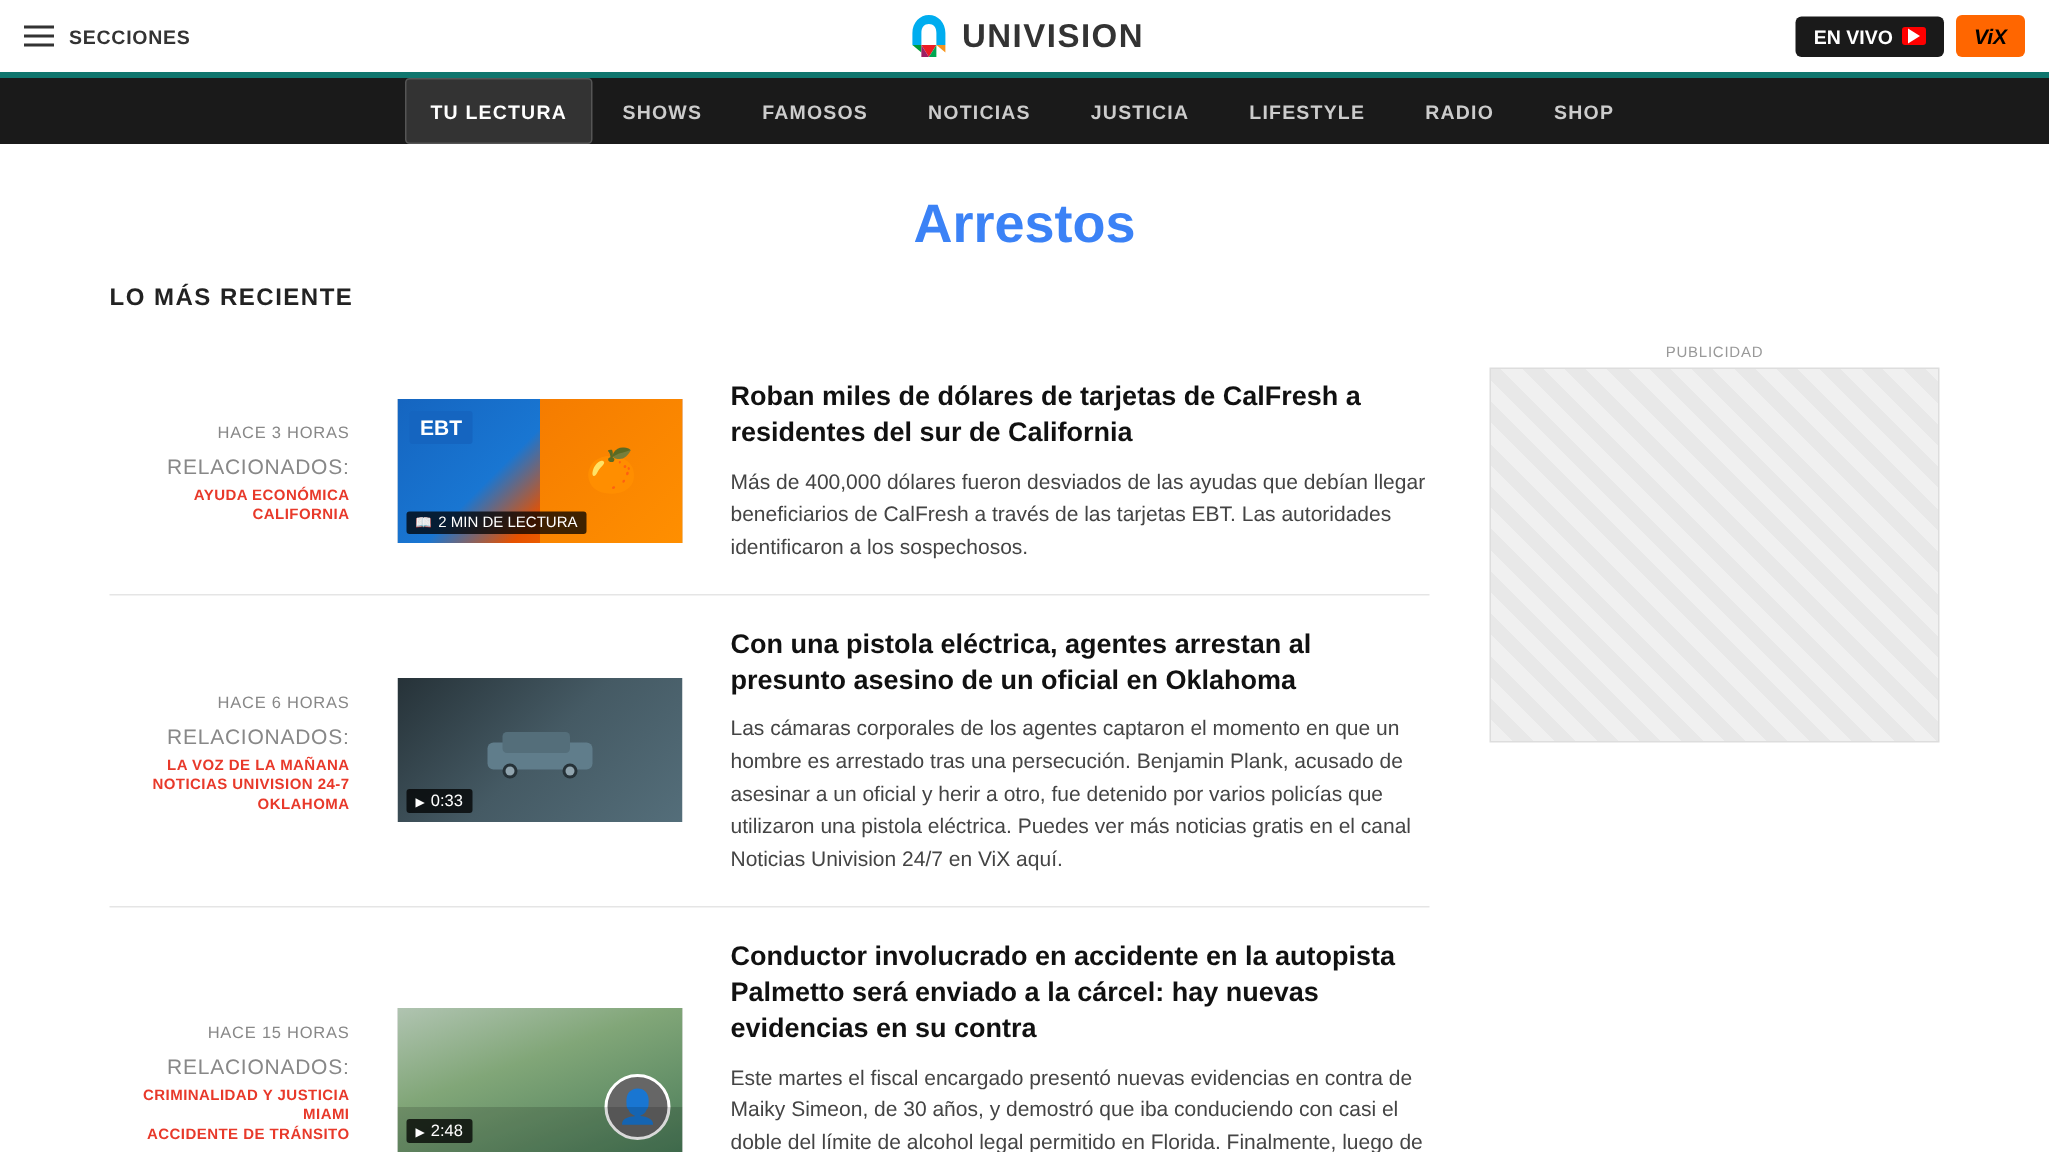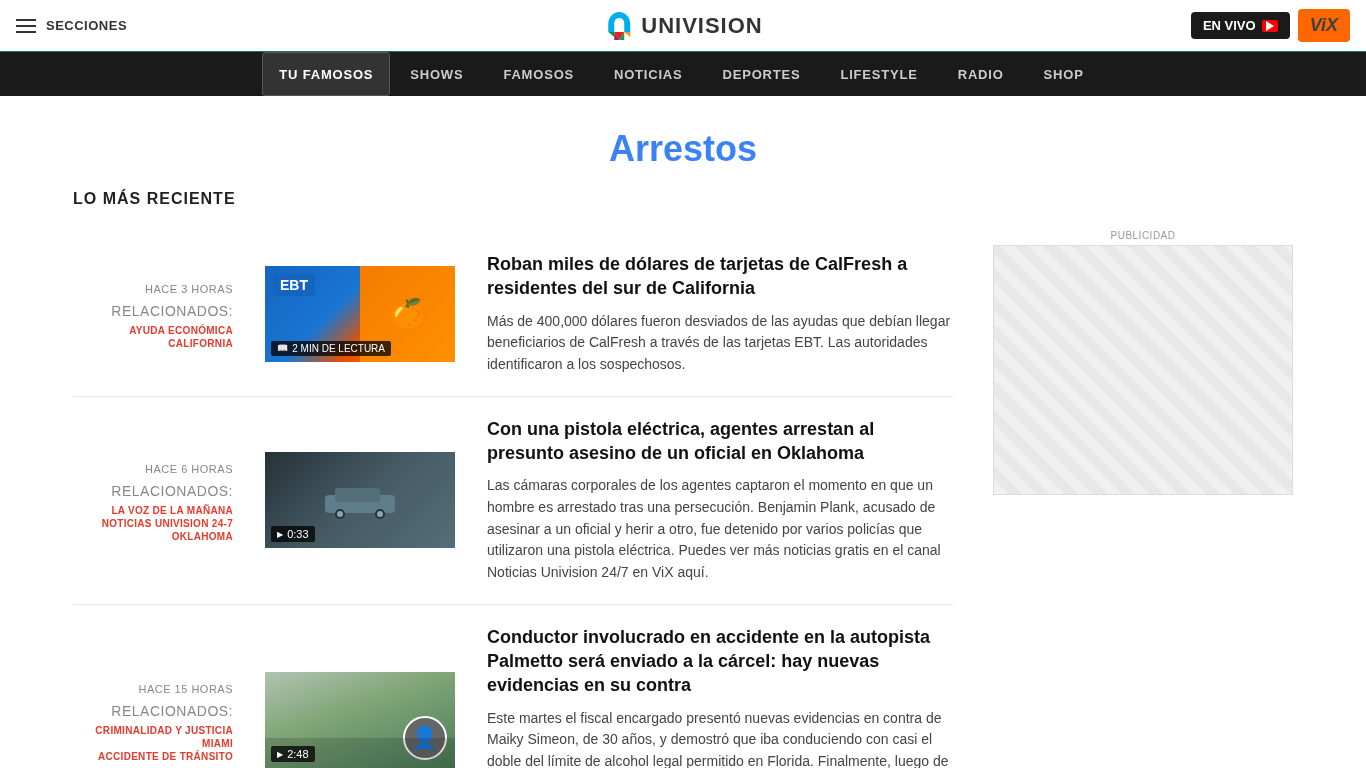--- a/index.html
+++ b/index.html
@@ -6,21 +6,21 @@
     body { font-family: Arial, Helvetica, sans-serif; background: #fff; color: #222; font-size: 14px; }
 
     
     .top-bar {
       display: flex;
       align-items: center;
       justify-content: space-between;
       padding: 0 16px;
       height: 52px;
       background: #fff;
-      border-bottom: 1px solid #0f766e;
+      border-bottom: 4px solid #0f766e;
       position: relative;
     }
     .top-bar-left {
       display: flex;
       align-items: center;
       gap: 10px;
     }
     .hamburger-icon {
       display: flex;
       flex-direction: column;
@@ -89,24 +89,24 @@
       justify-content: center;
     }
     .play-icon-small::after {
       content: '';
       border-left: 8px solid white;
       border-top: 5px solid transparent;
       border-bottom: 5px solid transparent;
     }
     .vix-btn {
       background: #ff6600;
-      color: #404040;
+      color: #000000;
       padding: 6px 12px;
       border-radius: 4px;
-      font-size: 18px;
+      font-size: 14px;
       font-weight: bold;
       cursor: pointer;
       font-style: italic;
     }
 
     
     .secondary-nav {
       background: #1a1a1a;
       display: flex;
       justify-content: center;
@@ -360,25 +360,25 @@
       <span>EN VIVO</span>
       <div class="play-icon-small"></div>
     </div>
     <div class="vix-btn">
       <span>ViX</span>
     </div>
   </div>
 </div>
 
 <nav class="secondary-nav">
-  <a class="nav-item active">TU FAMOSOS</a>
+  <a class="nav-item active">TU LECTURA</a>
   <a class="nav-item">SHOWS</a>
   <a class="nav-item">FAMOSOS</a>
   <a class="nav-item">NOTICIAS</a>
-  <a class="nav-item">DEPORTES</a>
+  <a class="nav-item">JUSTICIA</a>
   <a class="nav-item">LIFESTYLE</a>
   <a class="nav-item">RADIO</a>
   <a class="nav-item">SHOP</a>
 </nav>
 
 <div class="page-title-area">
   <h1 class="page-title">Arrestos</h1>
 </div>
 
 <div class="main-layout">

